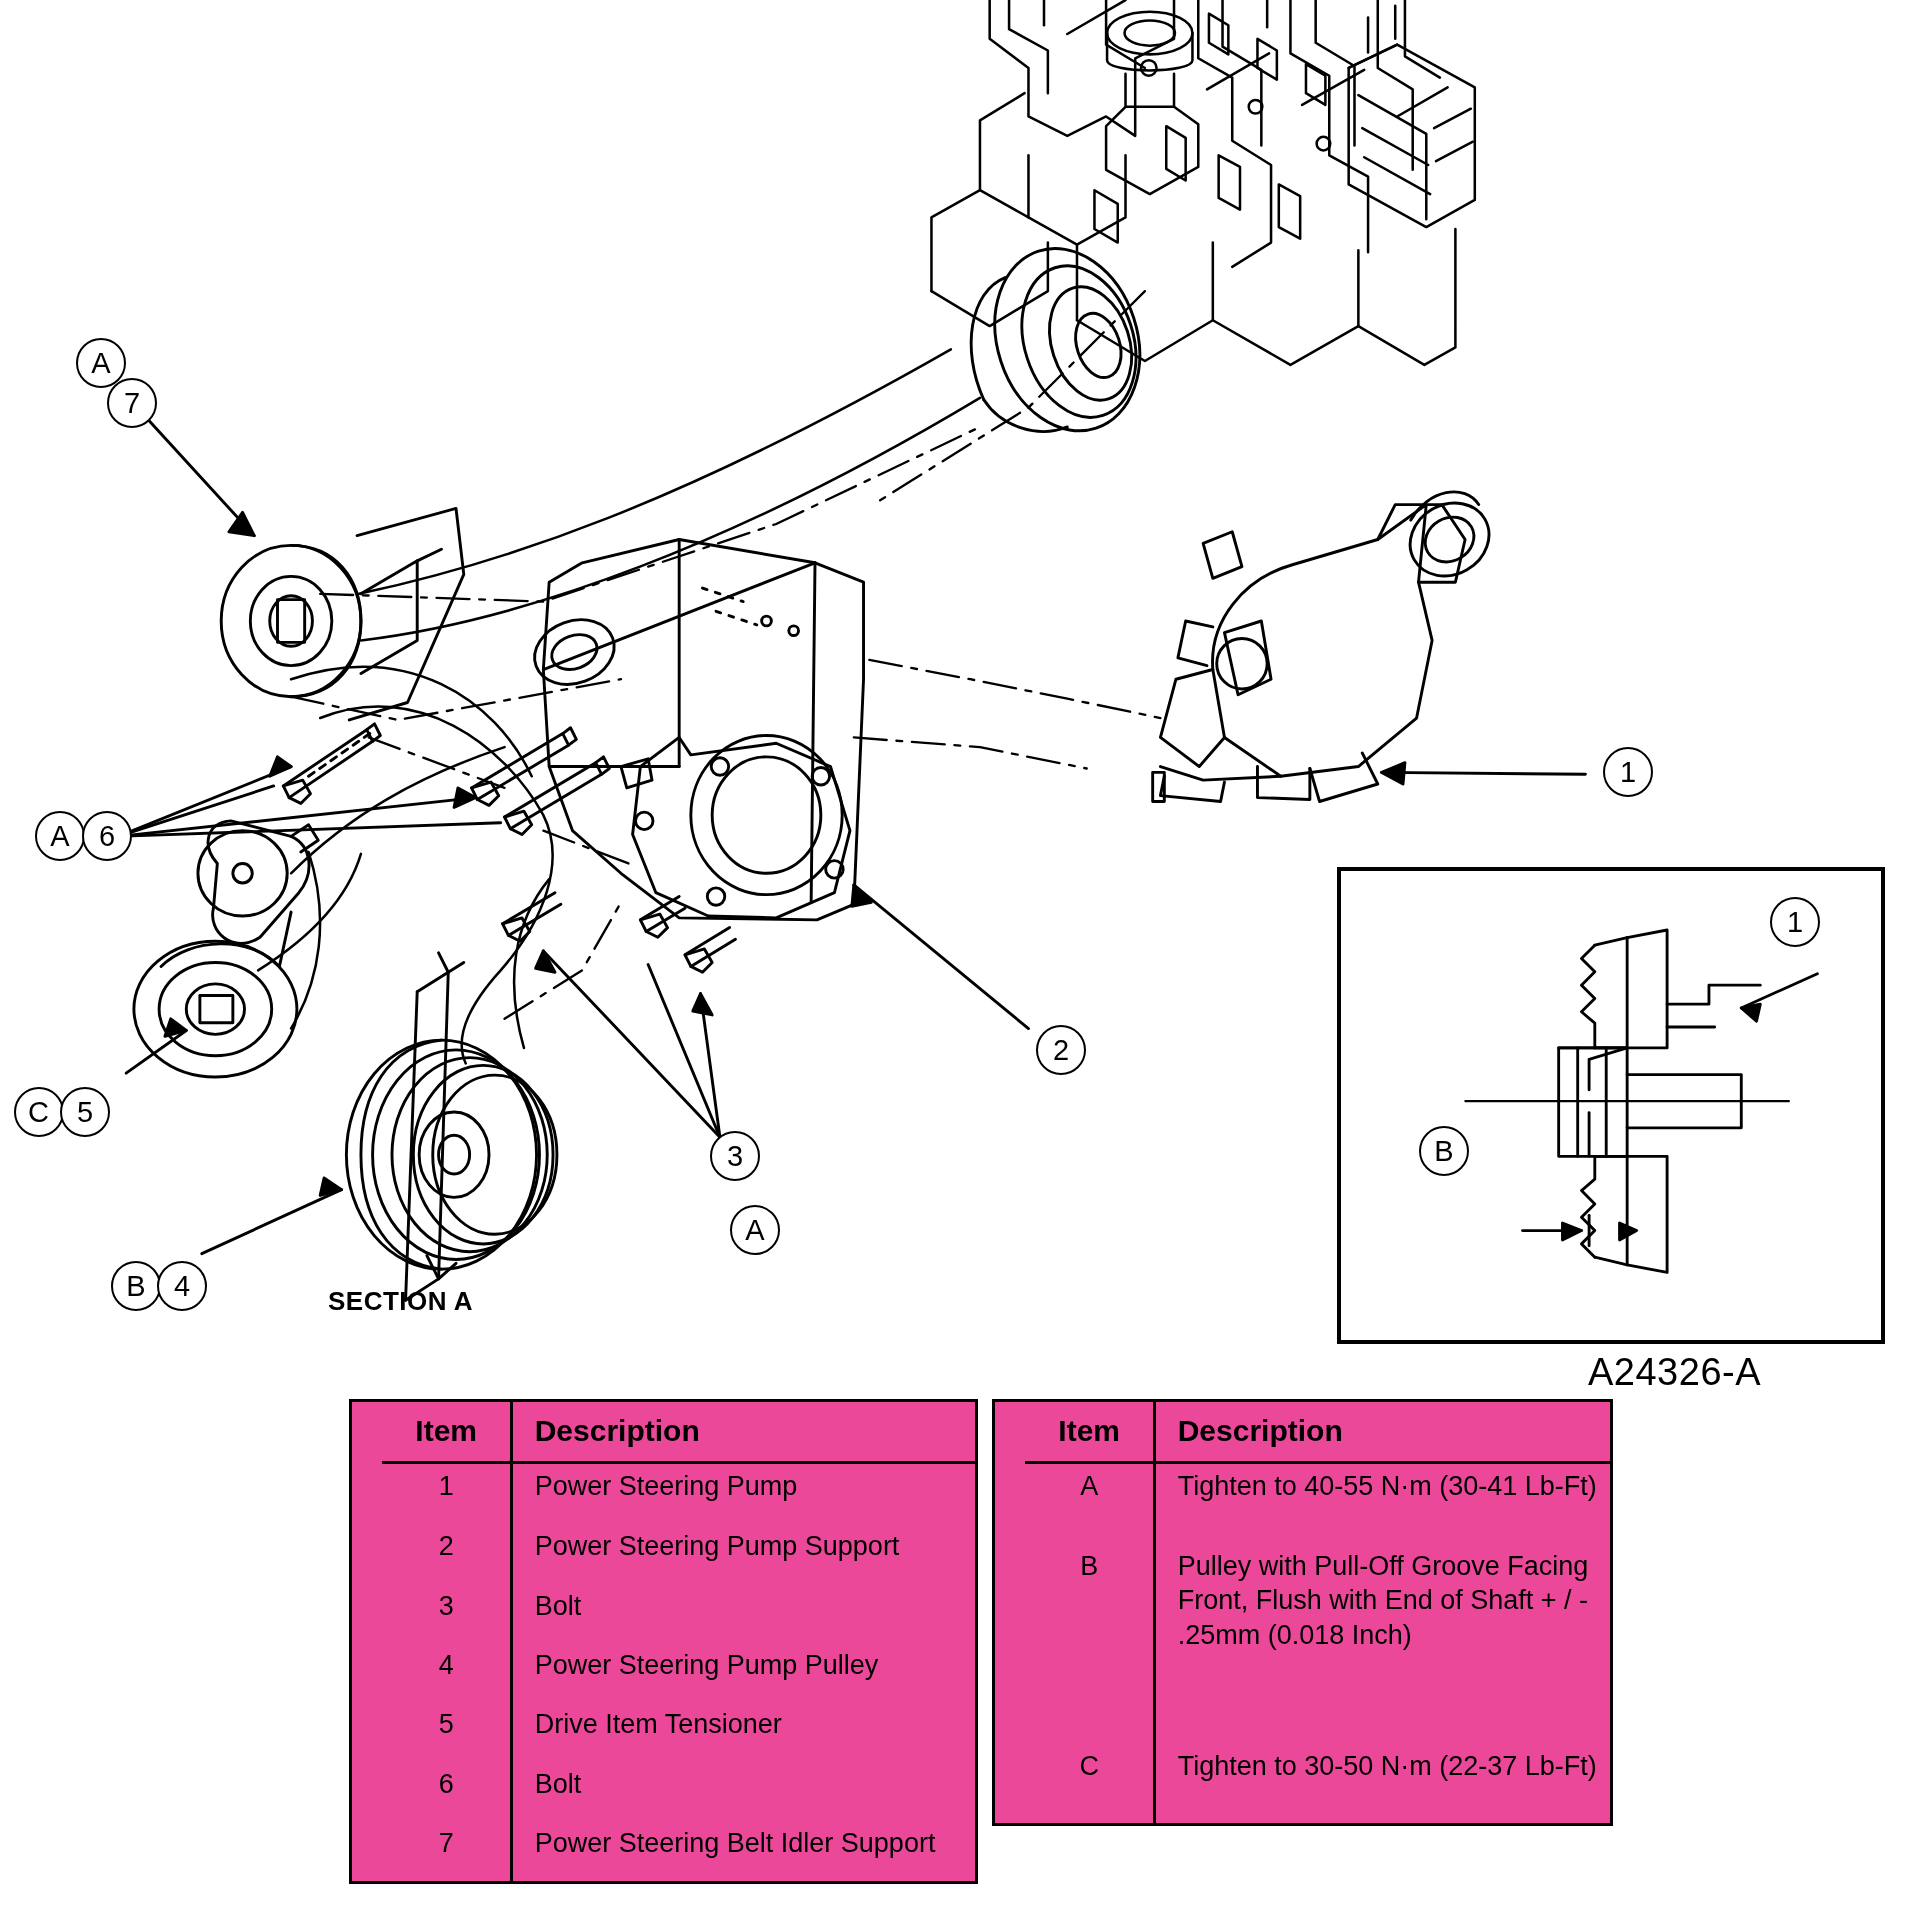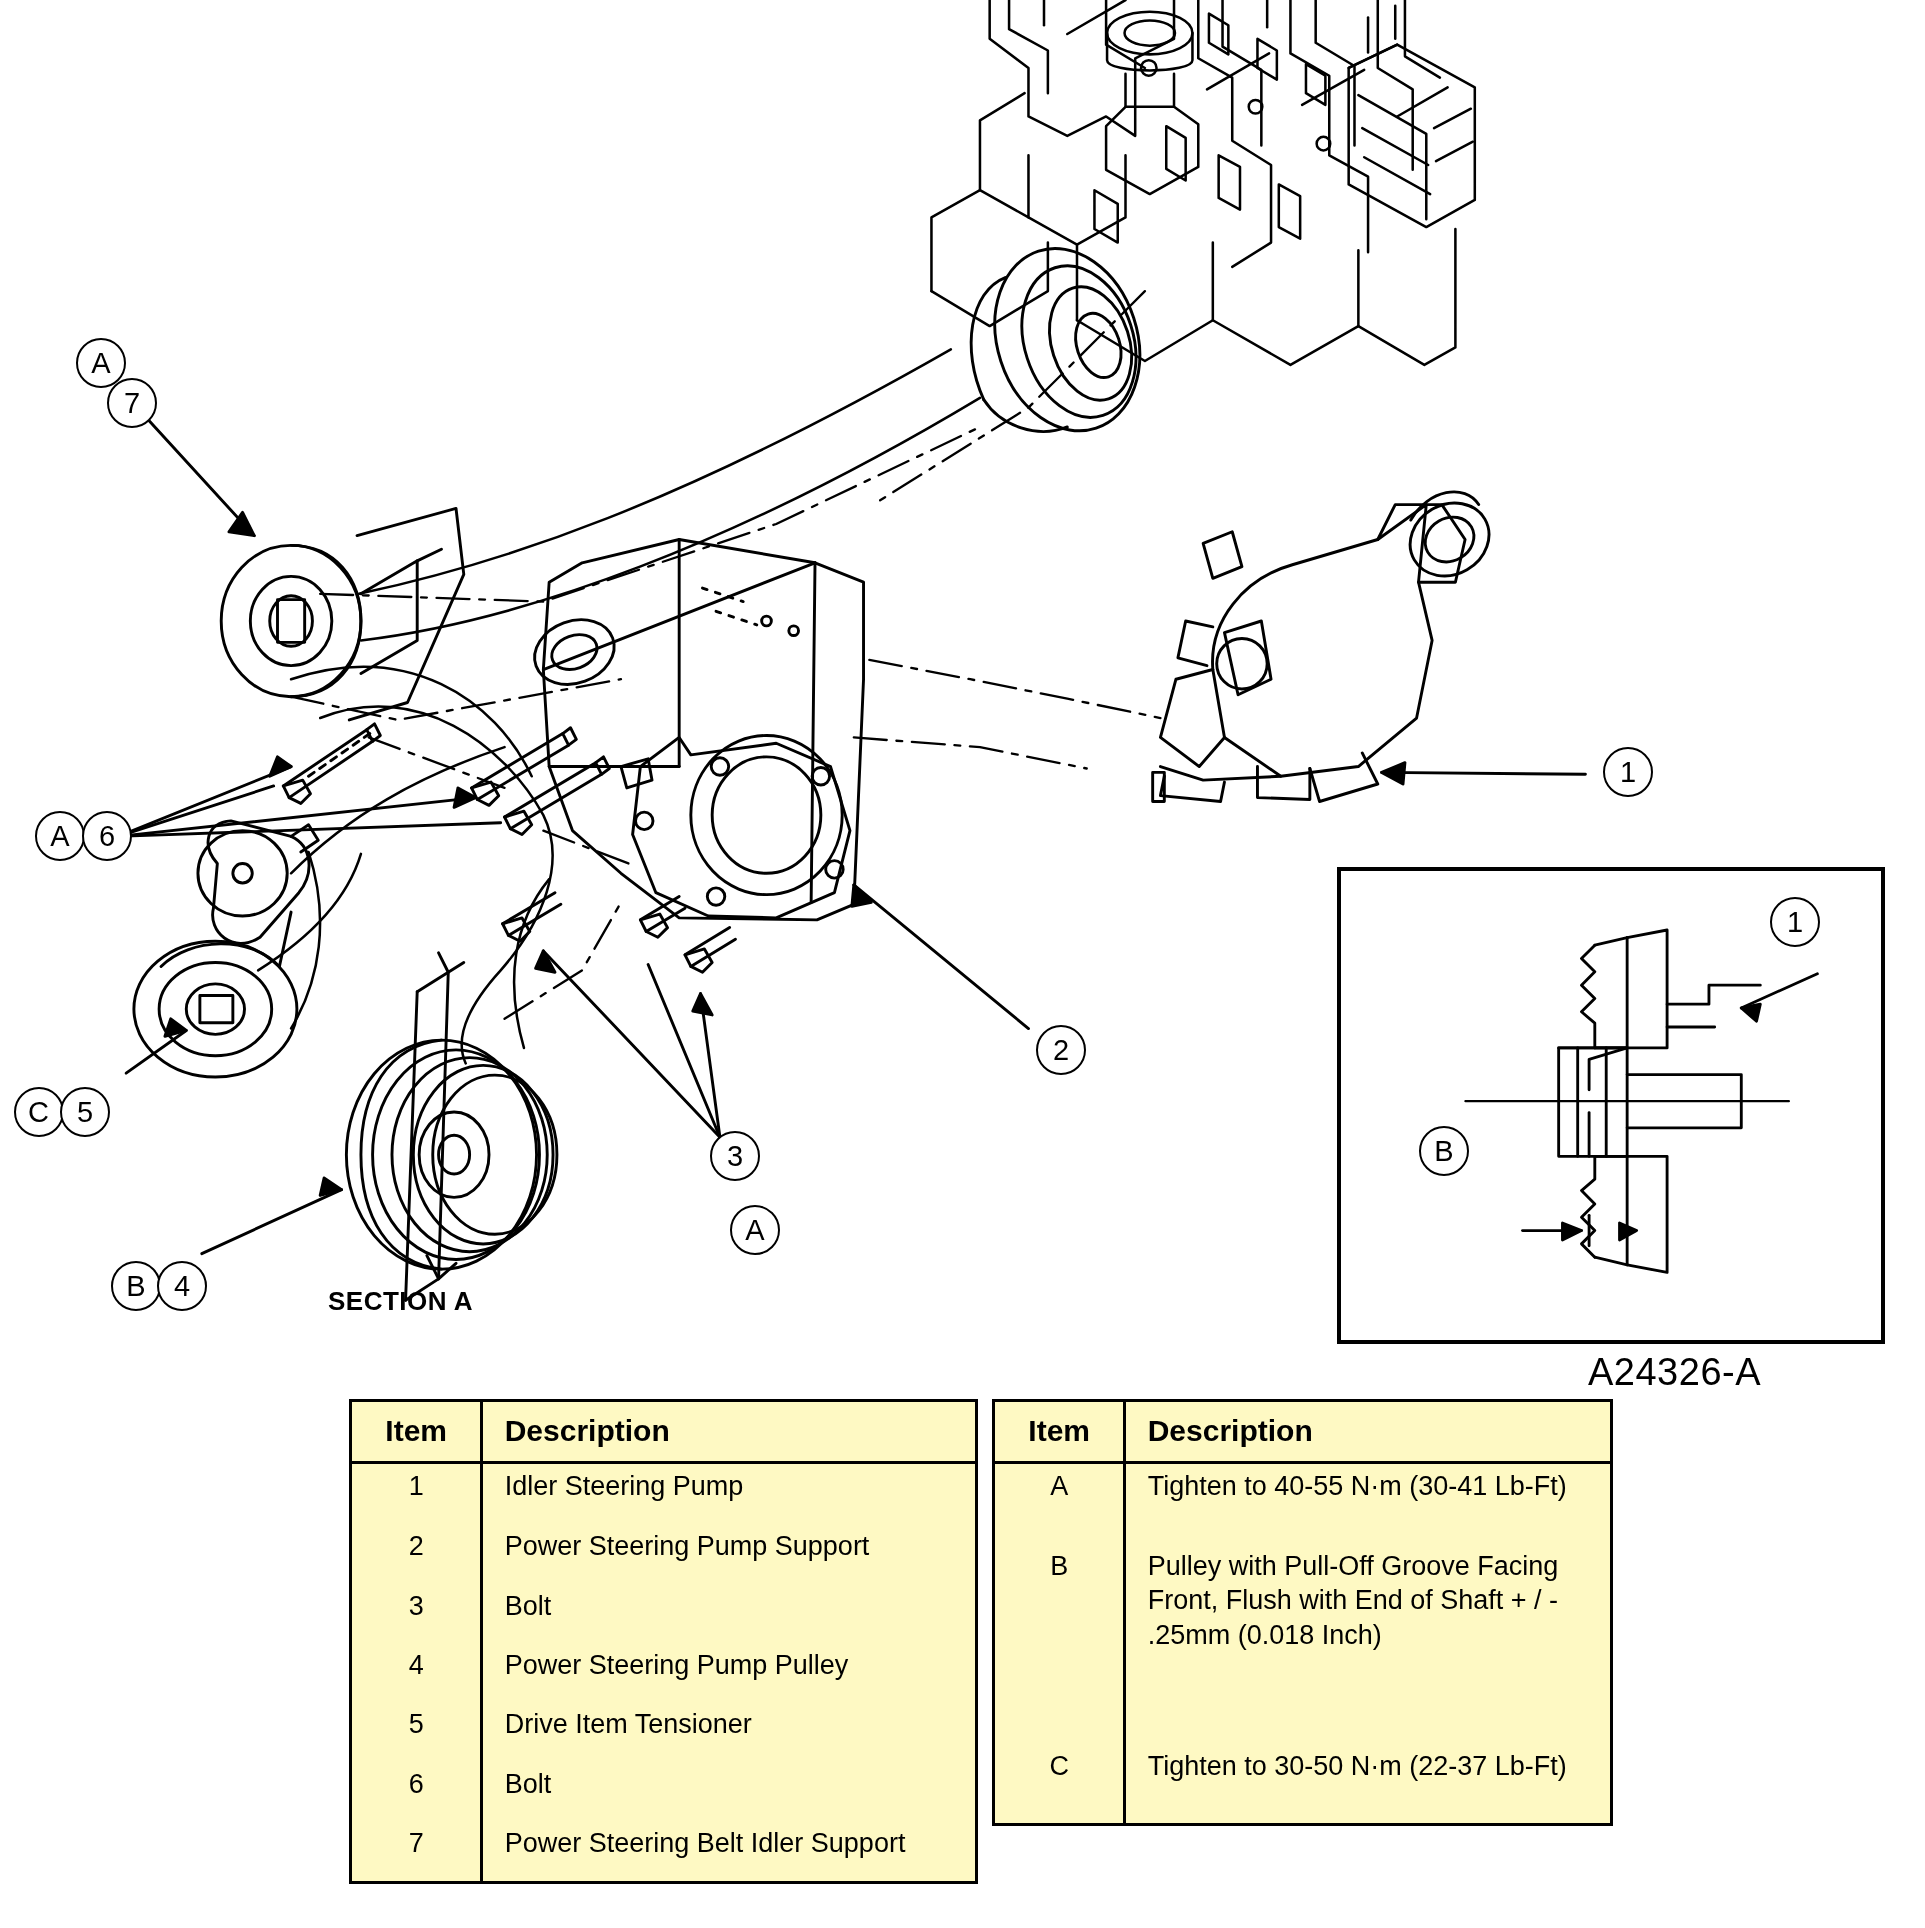--- a/index.html
+++ b/index.html
@@ -74,22 +74,23 @@
     text-align: center;
     font-size: 27px;
     font-weight: bold;
     letter-spacing: 0.6px;
   }
   
   .parts-table {
     position: absolute;
     border: 3.9px solid #000;
     border-collapse: collapse;
-    background: #fef9c3;
+    background: #ec4899;
     box-sizing: border-box;
+    padding-left: 30px;
   }
   .parts-table table {
     border-collapse: collapse;
     width: 100%;
     height: 100%;
   }
   .parts-table th, .parts-table td {
     vertical-align: top;
     font-family: "Liberation Sans", sans-serif;
   }
@@ -439,21 +440,21 @@
     <table>
       <thead>
         <tr>
           <th class="col-item th-item">Item</th>
           <th class="th-desc">Description</th>
         </tr>
       </thead>
       <tbody>
         <tr>
           <td class="col-item">1</td>
-          <td class="col-desc">Idler Steering Pump</td>
+          <td class="col-desc">Power Steering Pump</td>
         </tr>
         <tr>
           <td class="col-item">2</td>
           <td class="col-desc">Power Steering Pump Support</td>
         </tr>
         <tr>
           <td class="col-item">3</td>
           <td class="col-desc">Bolt</td>
         </tr>
         <tr>

